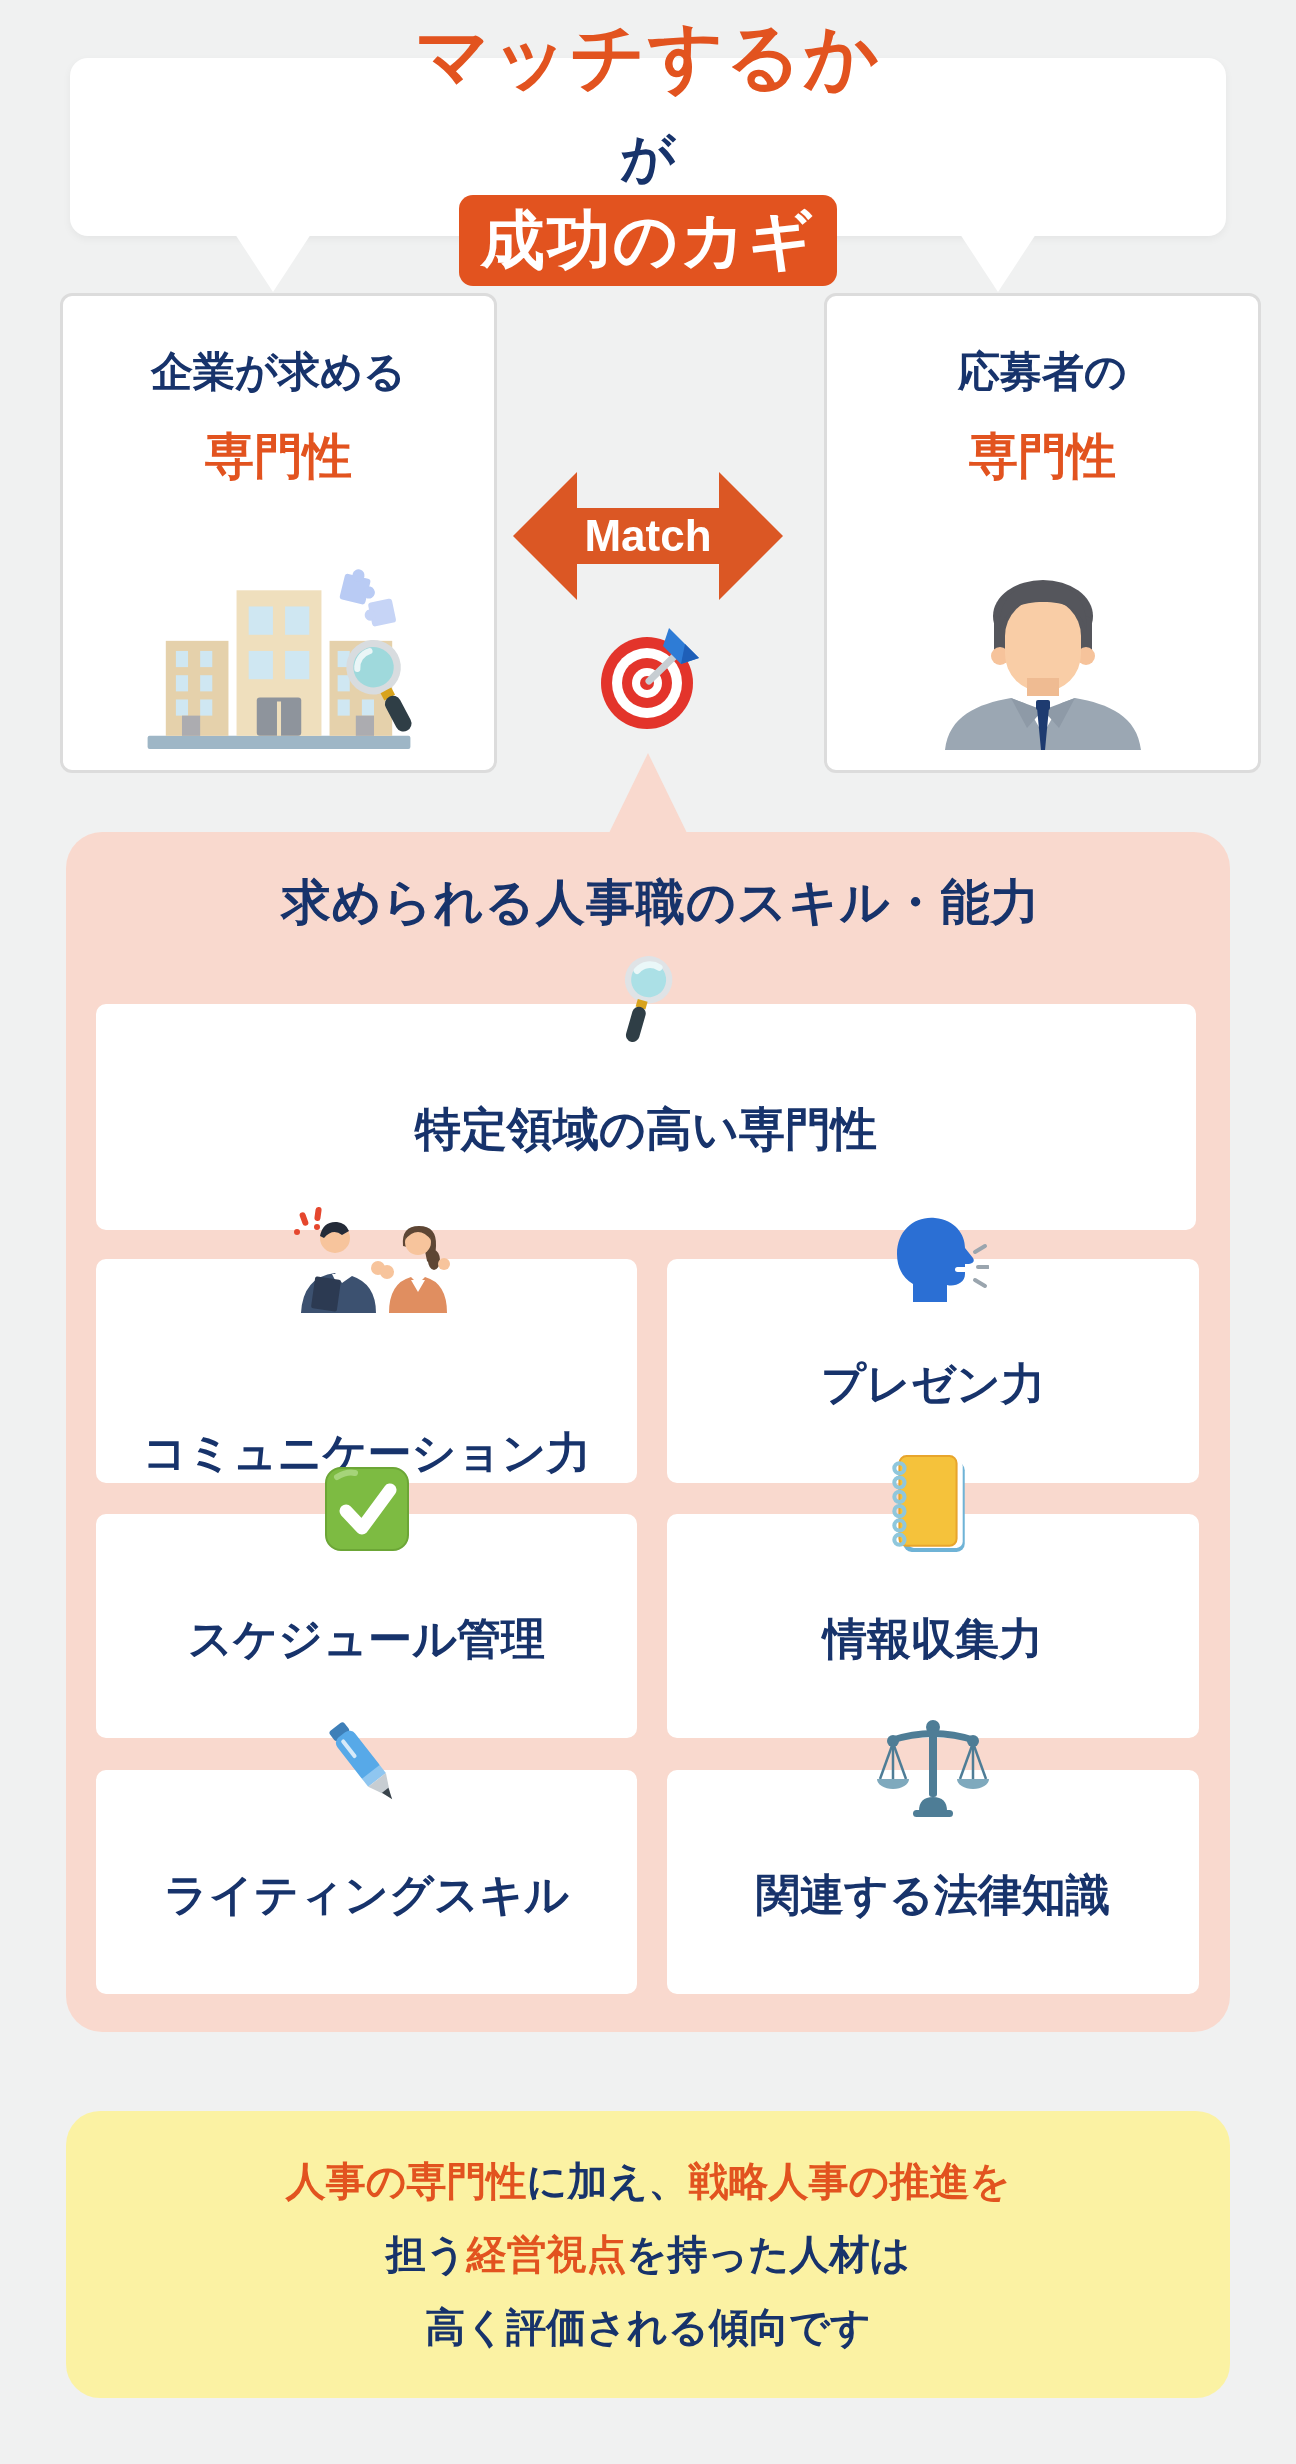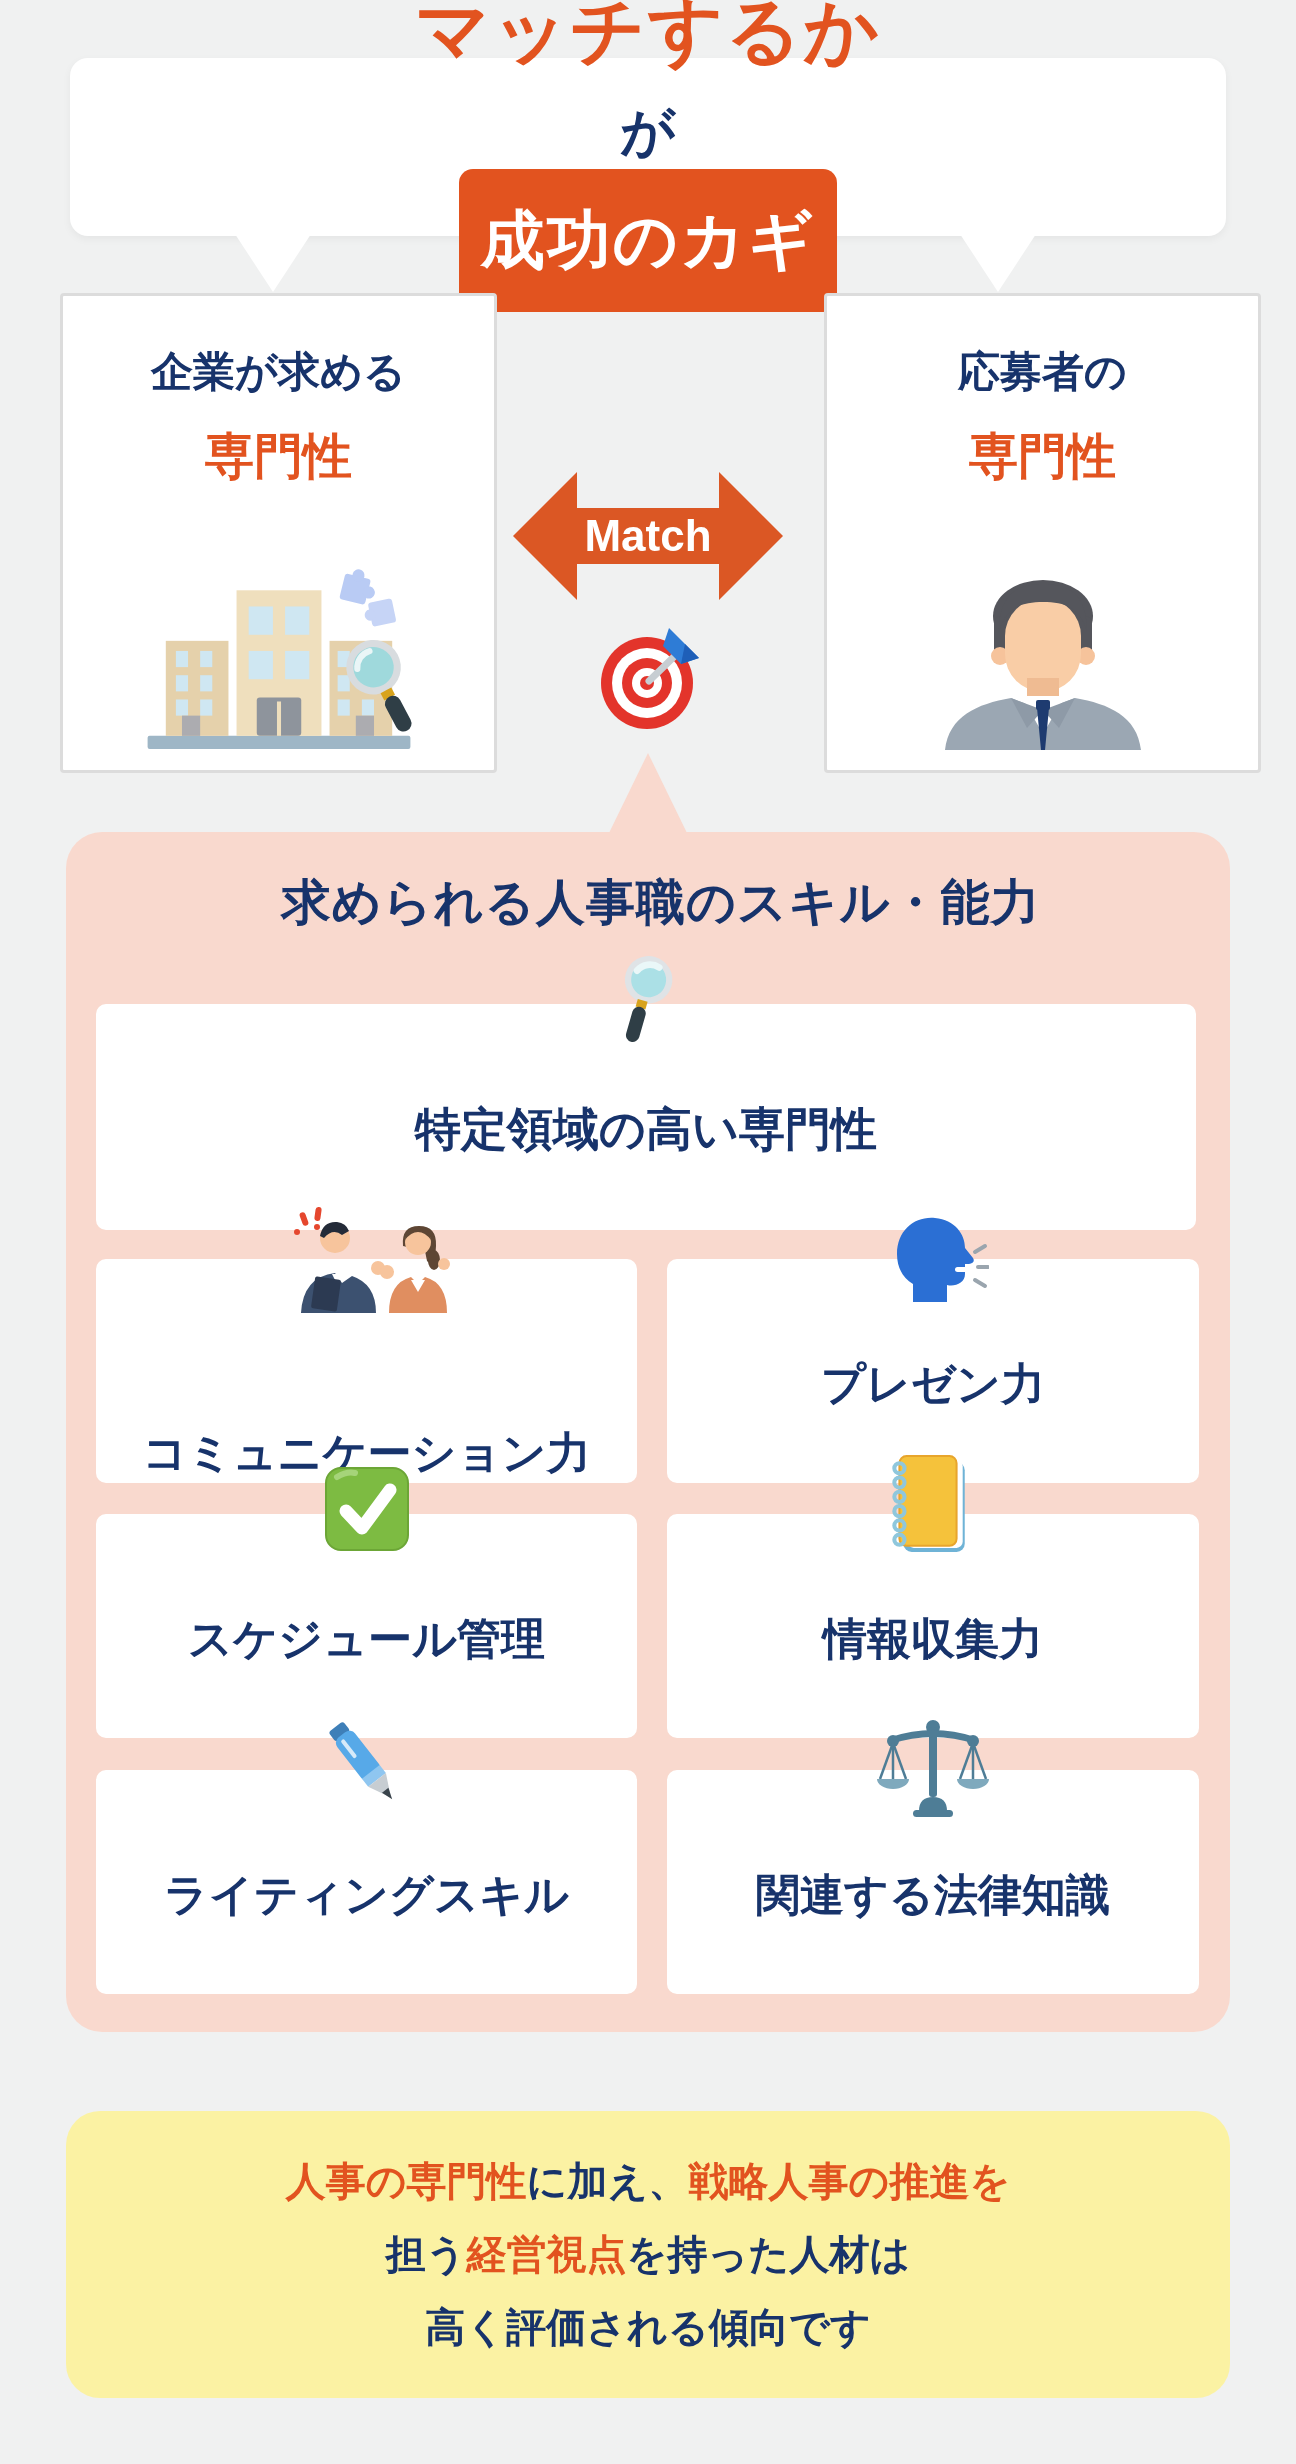--- a/index.html
+++ b/index.html
@@ -19,33 +19,33 @@
     position:absolute;left:70px;top:58px;width:1156px;height:178px;
     background:#FFFFFF;border-radius:18px;
     display:flex;align-items:center;justify-content:center;
     box-shadow:0 3px 8px rgba(0,0,0,.05);
     flex-direction:column;
   }
   .banner .hl{color:#E2531F;font-size:74px;font-weight:800;letter-spacing:2px;}
   .banner .particle{color:#17336B;font-size:54px;font-weight:800;margin:14px 16px 0 16px;}
   .banner .keybox{
     background:#E2531F;color:#FFFFFF;border-radius:14px;
-    padding:28px 22px;font-size:64px;font-weight:800;letter-spacing:2px;
+    padding:2px 22px;font-size:64px;font-weight:800;letter-spacing:2px;
   }
   .bubble-tail{
     position:absolute;top:234px;width:0;height:0;
     border-left:38px solid transparent;border-right:38px solid transparent;
     border-top:58px solid #FFFFFF;
   }
   .tail-left{left:235px;}
   .tail-right{left:960px;}
   
   .cmp-box{
     position:absolute;top:293px;width:437px;height:480px;
-    background:#FFFFFF;border:3px solid #DCDCDC;border-radius:4px;
+    background:#FFFFFF;border:3px solid #DCDCDC;border-radius:12px;
     box-sizing:border-box;display:flex;flex-direction:column;align-items:center;
     padding-top:48px;
   }
   .cmp-left{left:60px;}
   .cmp-right{left:824px;}
   .cmp-line1{color:#17336B;font-size:42px;font-weight:800;}
   .cmp-line2{color:#E2531F;font-size:49px;font-weight:800;margin-top:24px;}
   .cmp-art{margin-top:auto;margin-bottom:20px;}
   
   .match-arrow{position:absolute;left:511px;top:468px;width:274px;height:136px;}

